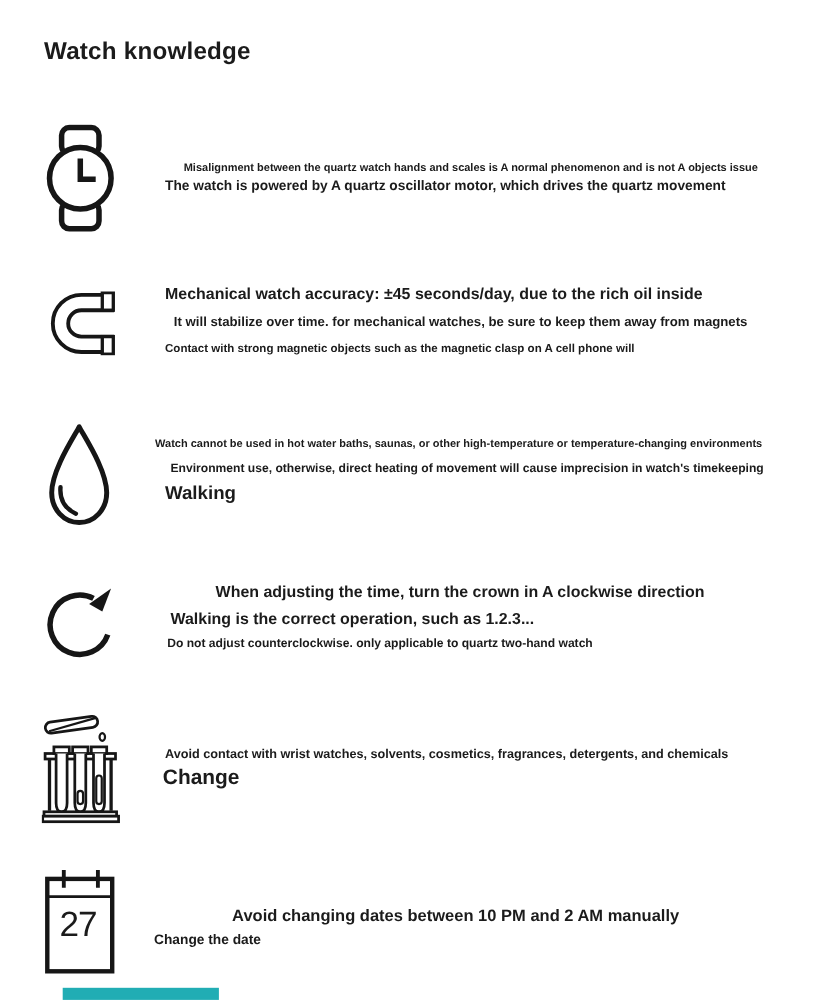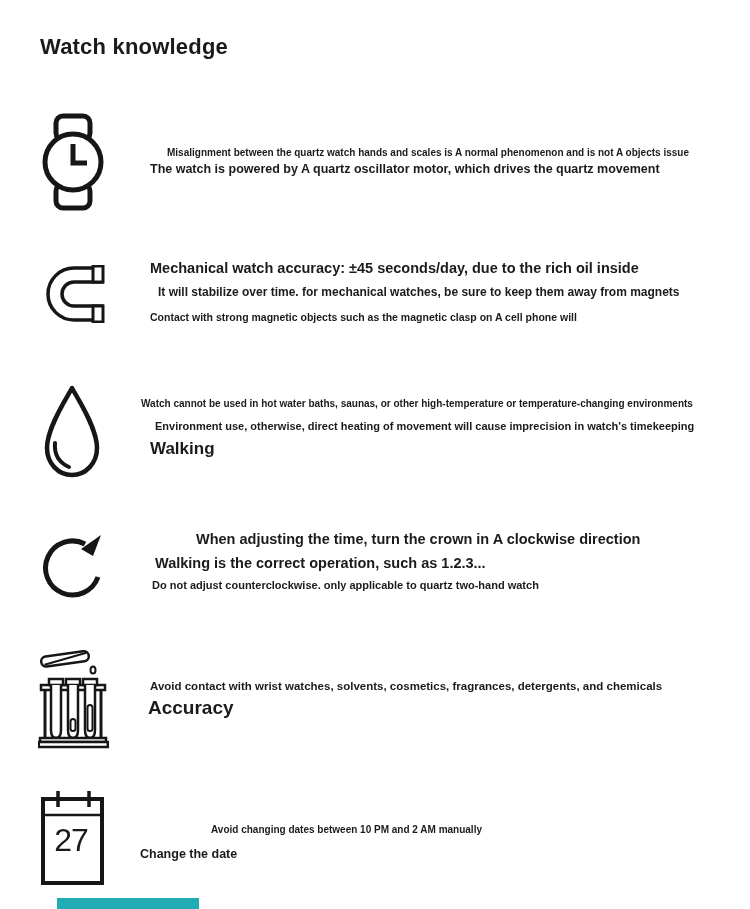--- a/index.html
+++ b/index.html
@@ -16,21 +16,21 @@
   .s2l2{ left:158px; top:285px; font-size:12px; }
   .s2l3{ left:150px; top:311px; font-size:10.5px; }
   .s3l1{ left:141px; top:398px; font-size:10px;text-align:right; }
   .s3l2{ left:155px; top:420px; font-size:11px; }
   .s3l3{ left:150px; top:439px; font-size:17px; }
   .s4l1{ left:196px; top:531px; font-size:14.5px; }
   .s4l2{ left:155px; top:555px; font-size:14.5px; }
   .s4l3{ left:152px; top:579px; font-size:11px; }
   .s5l1{ left:150px; top:680px; font-size:11.5px; }
   .s5l2{ left:148px; top:697px; font-size:19px; }
-  .s6l1{ left:211px; top:824px; font-size:10px; }
+  .s6l1{ left:211px; top:824px; font-size:15px; }
   .s6l2{ left:140px; top:847px; font-size:12.5px; }
   .icon{ position:absolute; }
   #ic-watch{ left:40px; top:113px; width:66px; height:98px; }
   #ic-magnet{ left:44px; top:265px; width:62px; height:58px; }
   #ic-drop{ left:38px; top:383px; width:68px; height:98px; }
   #ic-arrow{ left:42px; top:525px; width:64px; height:76px; }
   #ic-tubes{ left:38px; top:645px; width:72px; height:104px; }
   #ic-cal{ left:40px; top:788px; width:66px; height:98px; }
   #cal-num{ position:absolute; left:40px; top:822px; width:62px; text-align:center;
             font-size:32px; font-weight:400; letter-spacing:-1px; color:var(--text); }
@@ -102,21 +102,21 @@
       <path d="M13 40 L13 85 Q13 93 18 93 Q23 93 23 85 L23 40" fill="#fff" stroke-width="2.5"></path>
       <path d="M30 40 L30 85 Q30 93 35 93 Q40 93 40 85 L40 40" fill="#fff" stroke-width="2.5"></path>
       <path d="M47 40 L47 85 Q47 93 52 93 Q57 93 57 85 L57 40" fill="#fff" stroke-width="2.5"></path>
       <rect x="32.5" y="74" width="5" height="12" rx="2.5" stroke-width="2"></rect>
       <rect x="49.5" y="60" width="5" height="26" rx="2.5" stroke-width="2"></rect>
       <rect x="2" y="93" width="66" height="4" fill="#fff" stroke-width="2.5"></rect>
       <rect x="0.8" y="97" width="69" height="5" fill="#fff" stroke-width="2.5"></rect>
     </svg>
   </div>
   <div class="ln s5l1">Avoid contact with wrist watches, solvents, cosmetics, fragrances, detergents, and chemicals</div>
-  <div class="ln s5l2">Accuracy</div>
+  <div class="ln s5l2">Change</div>
 
   <div class="icon" id="ic-cal">
     <svg viewBox="0 0 66 98" fill="none" stroke="#161616">
       <rect x="3" y="11" width="59" height="84" fill="#fff" stroke-width="4"></rect>
       <line x1="3" y1="27" x2="62" y2="27" stroke-width="2.5"></line>
       <line x1="18" y1="3" x2="18" y2="19" stroke-width="3.5"></line>
       <line x1="49" y1="3" x2="49" y2="19" stroke-width="3.5"></line>
     </svg>
   </div>
   <div id="cal-num">27</div>

